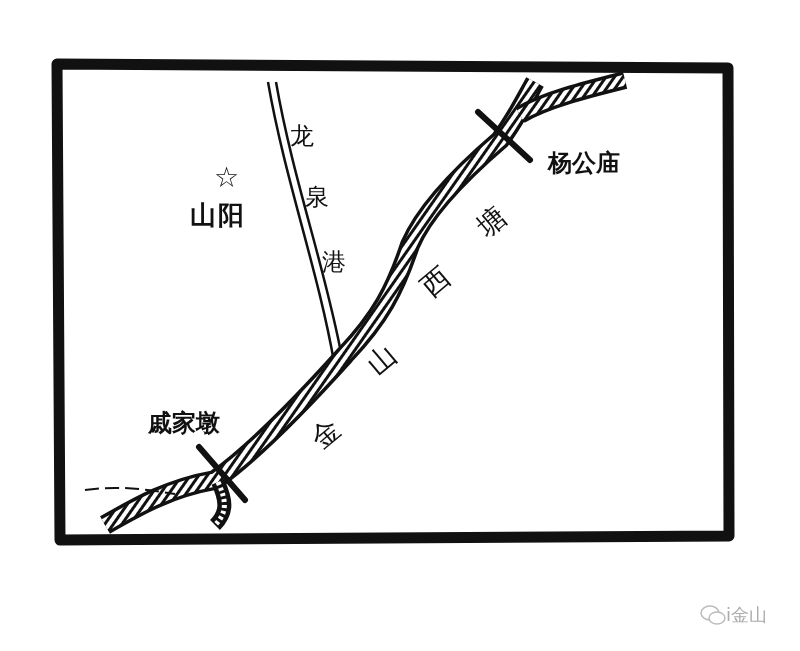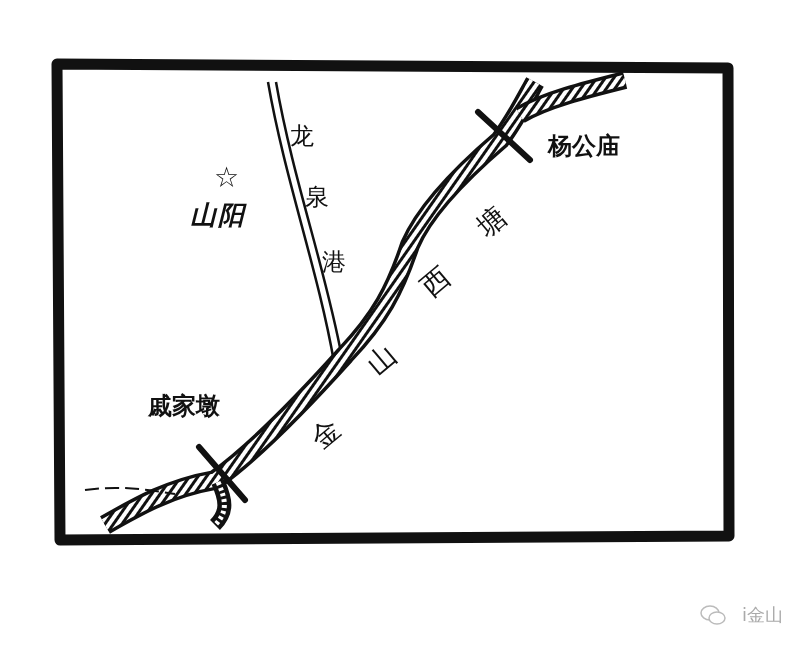--- a/index.html
+++ b/index.html
@@ -1,22 +1,22 @@
 <!DOCTYPE html>
 <html><head>
 <meta charset="utf-8">
 <style>
   html,body{margin:0;padding:0;background:#ffffff;}
   body{width:800px;height:651px;position:relative;overflow:hidden;font-family:"DejaVu Sans","Liberation Sans",sans-serif;}
   #map{position:absolute;left:0;top:0;width:800px;height:651px;}
   .label{position:absolute;color:#111;white-space:nowrap;line-height:1;}
-  .place{font-size:24px;font-weight:bold;}
-  .place-main{font-size:26px;font-weight:bold;letter-spacing:2px;font-style:italic;}
+  .place{font-size:24px;font-weight:bold;margin-top:17px;}
+  .place-main{font-size:26px;font-weight:bold;letter-spacing:2px;}
   .vert{font-size:24px;}
-  .wm{position:absolute;left:700px;top:603px;font-size:18px;color:#aaa;display:flex;align-items:center;gap:16px;}
+  .wm{position:absolute;left:700px;top:603px;font-size:18px;color:#aaa;display:flex;align-items:center;gap:0;}
 </style>
 </head>
 <body>
 
 <svg id="map" viewBox="0 0 800 651" xmlns="http://www.w3.org/2000/svg">
   <defs>
     <pattern id="hatch" patternUnits="userSpaceOnUse" width="7" height="7" patternTransform="rotate(35)">
       <rect width="7" height="7" fill="#fff"></rect>
       <rect width="3" height="7" fill="#111"></rect>
     </pattern>

